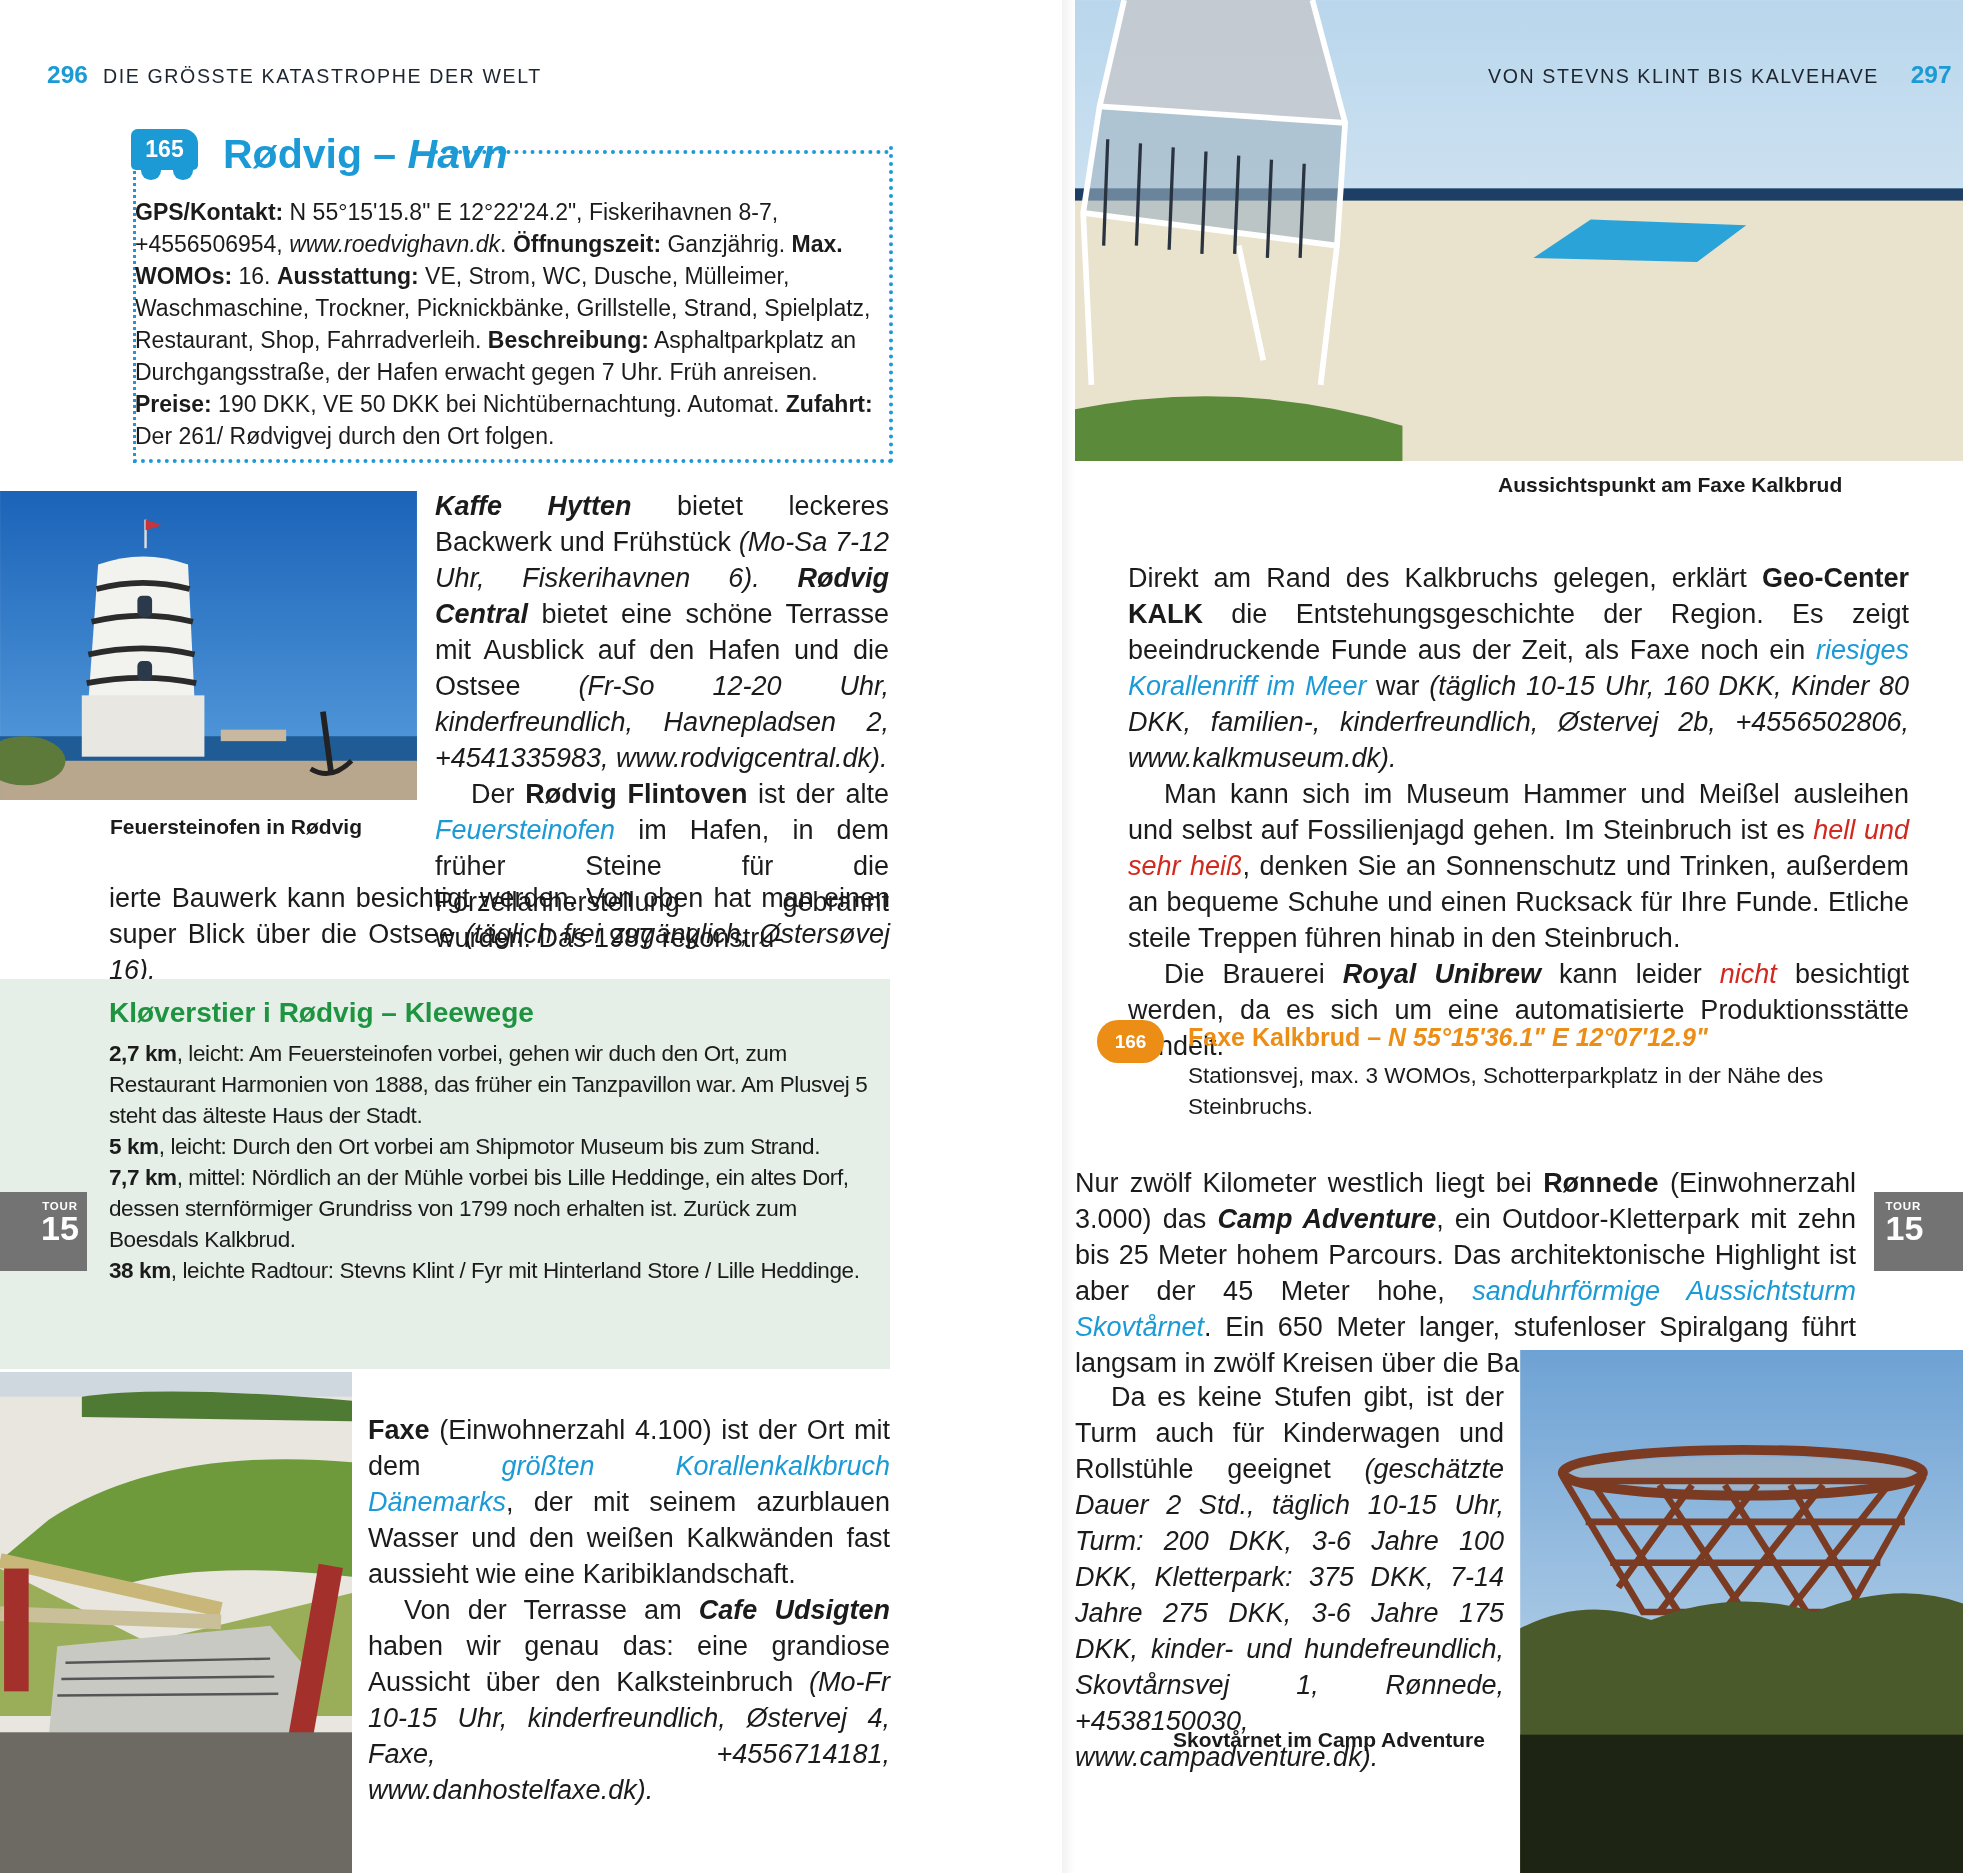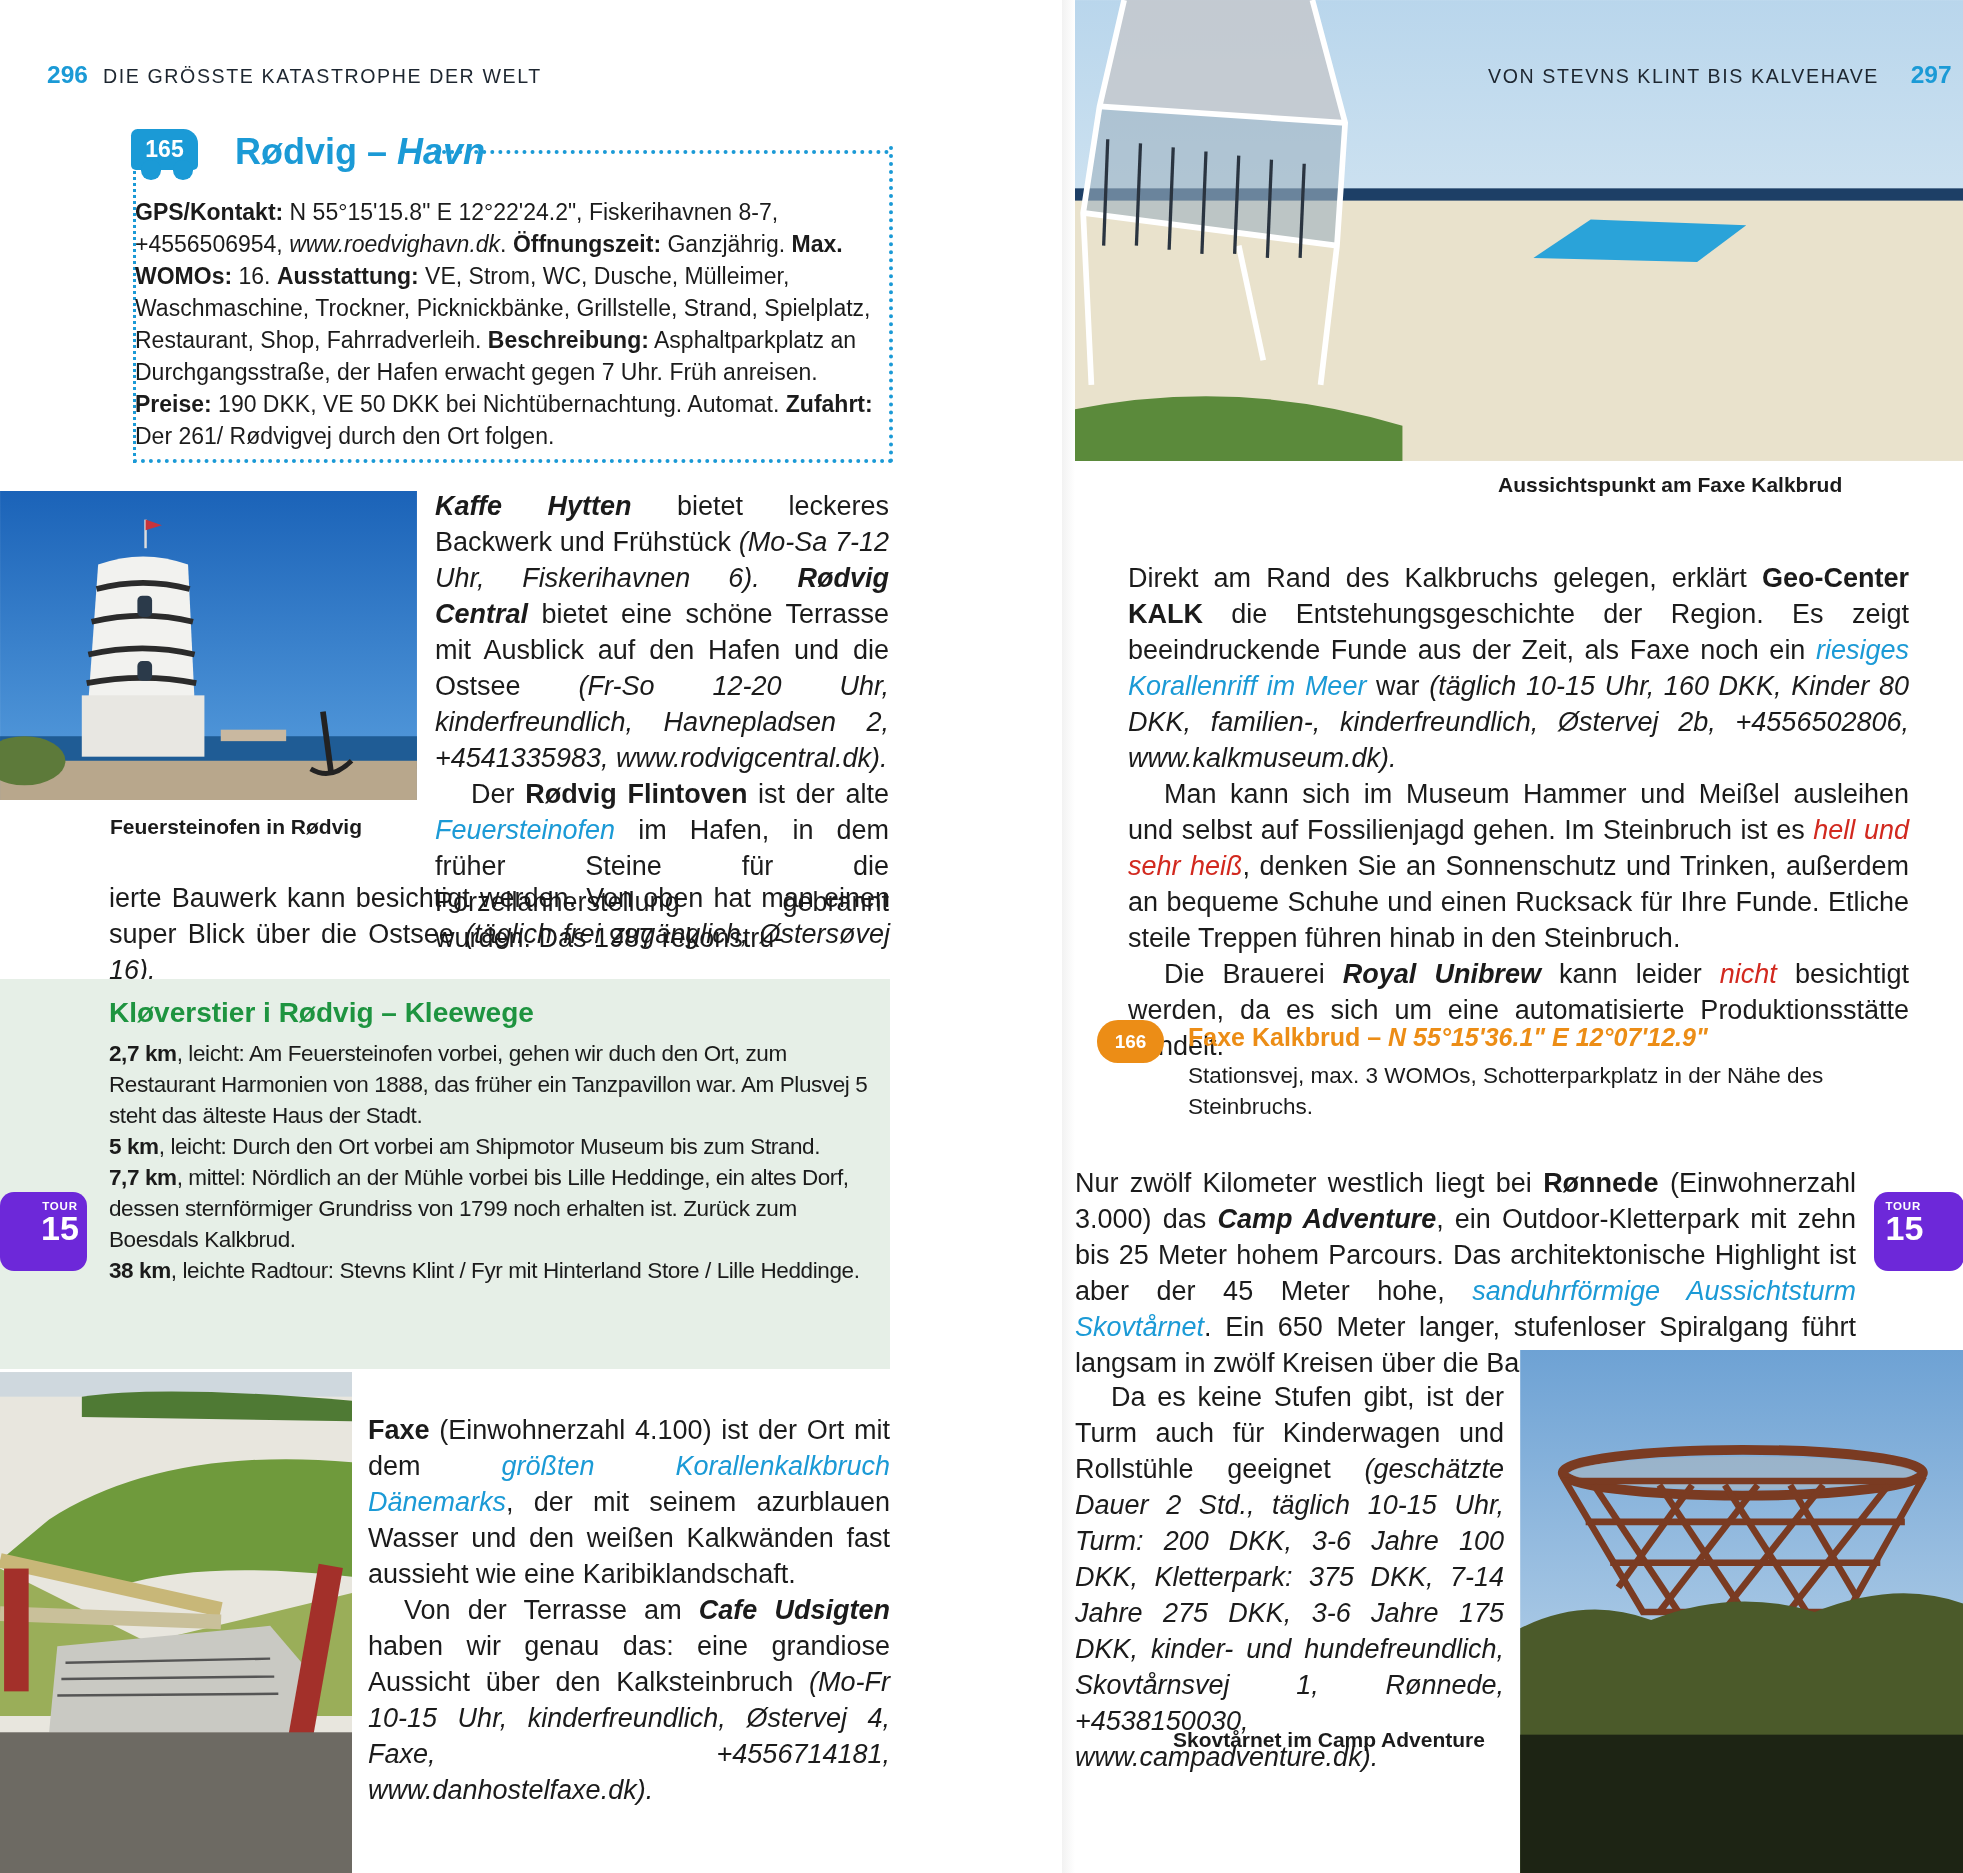--- a/index.html
+++ b/index.html
@@ -15,36 +15,36 @@
   .pnum { color:#1b9ad6; font-weight:bold; font-size:24.5px; }
   .runhead { font-size:19.6px; letter-spacing:1.6px; text-transform:uppercase; color:#1d2630; }
 
   
   #womo-box { left:133px; top:146px; width:753px; height:313px;
               border-right:4.9px dotted #1b9ad6; border-bottom:4.9px dotted #1b9ad6; border-left:3.3px dotted #1b9ad6; }
   #womo-top-dots { left:434px; top:150px; width:455px; border-top:4.9px dotted #1b9ad6; }
   .womo-badge { left:131px; top:129px; width:67px; height:41px; background:#1b9ad6; border-radius:6.5px 14.7px 4.9px 4.9px;
                 color:#fff; font-weight:bold; font-size:23px; text-align:center; line-height:41px; }
   .womo-wheel { width:19.6px; height:19.6px; border-radius:50%; background:#1b9ad6; top:160px; }
-  .womo-title { left:223px; top:131px; font-size:36px; font-weight:bold; color:#1b9ad6;margin-left:12px; }
+  .womo-title { left:223px; top:131px; font-size:41px; font-weight:bold; color:#1b9ad6; }
   .womo-body { left:135px; top:196px; width:741px; font-size:23px; line-height:32px; }
 
   
   .txt { font-size:27px; line-height:36px; text-align:justify; }
   .caption { font-size:21px; font-weight:bold; }
 
   
   .photo { overflow:hidden; }
 
   
   #tour-box { left:0; top:979px; width:890px; height:390px; background:#e6efe7; }
   .tour-title { left:109px; top:997px; font-size:28px; font-weight:bold; color:#1e9440; }
   .tour-body { left:109px; top:1038px; width:769px; font-size:22.5px; line-height:31px; letter-spacing:-0.4px; }
 
-  .tour-tab { background:#6d28d9; color:#fff; text-align:center;border-radius:14px; }
+  .tour-tab { background:#737373; color:#fff; text-align:center; }
   .tour-tab .t1 { font-size:11.5px; font-weight:bold; letter-spacing:0.8px; padding-top:8.2px; }
   .tour-tab .t2 { font-size:34px; font-weight:bold; line-height:33px; }
 
   .site-badge { left:1097px; top:1020px; width:67px; height:43px; border-radius:21px; background:#ec8d16;
                 color:#fff; font-weight:bold; font-size:19px; text-align:center; line-height:43px; }
   .site-title { left:1188px; top:1023px; font-size:25px; font-weight:bold; color:#ec8d16; }
   .site-body { left:1188px; top:1060px; width:671px; font-size:22.5px; line-height:31px; }
 </style>
 </head>
 <body>

